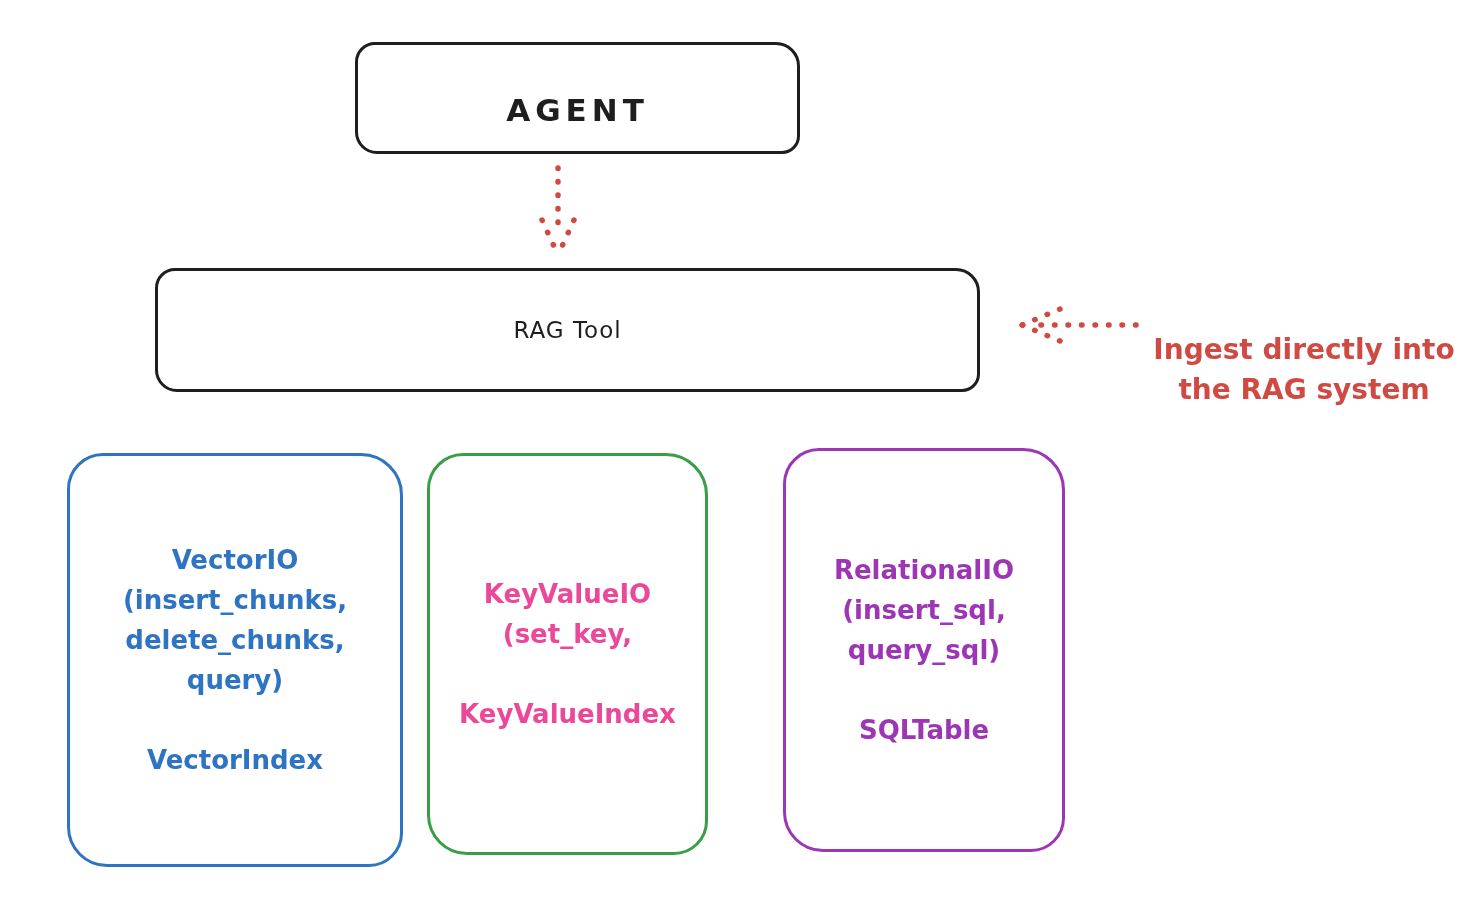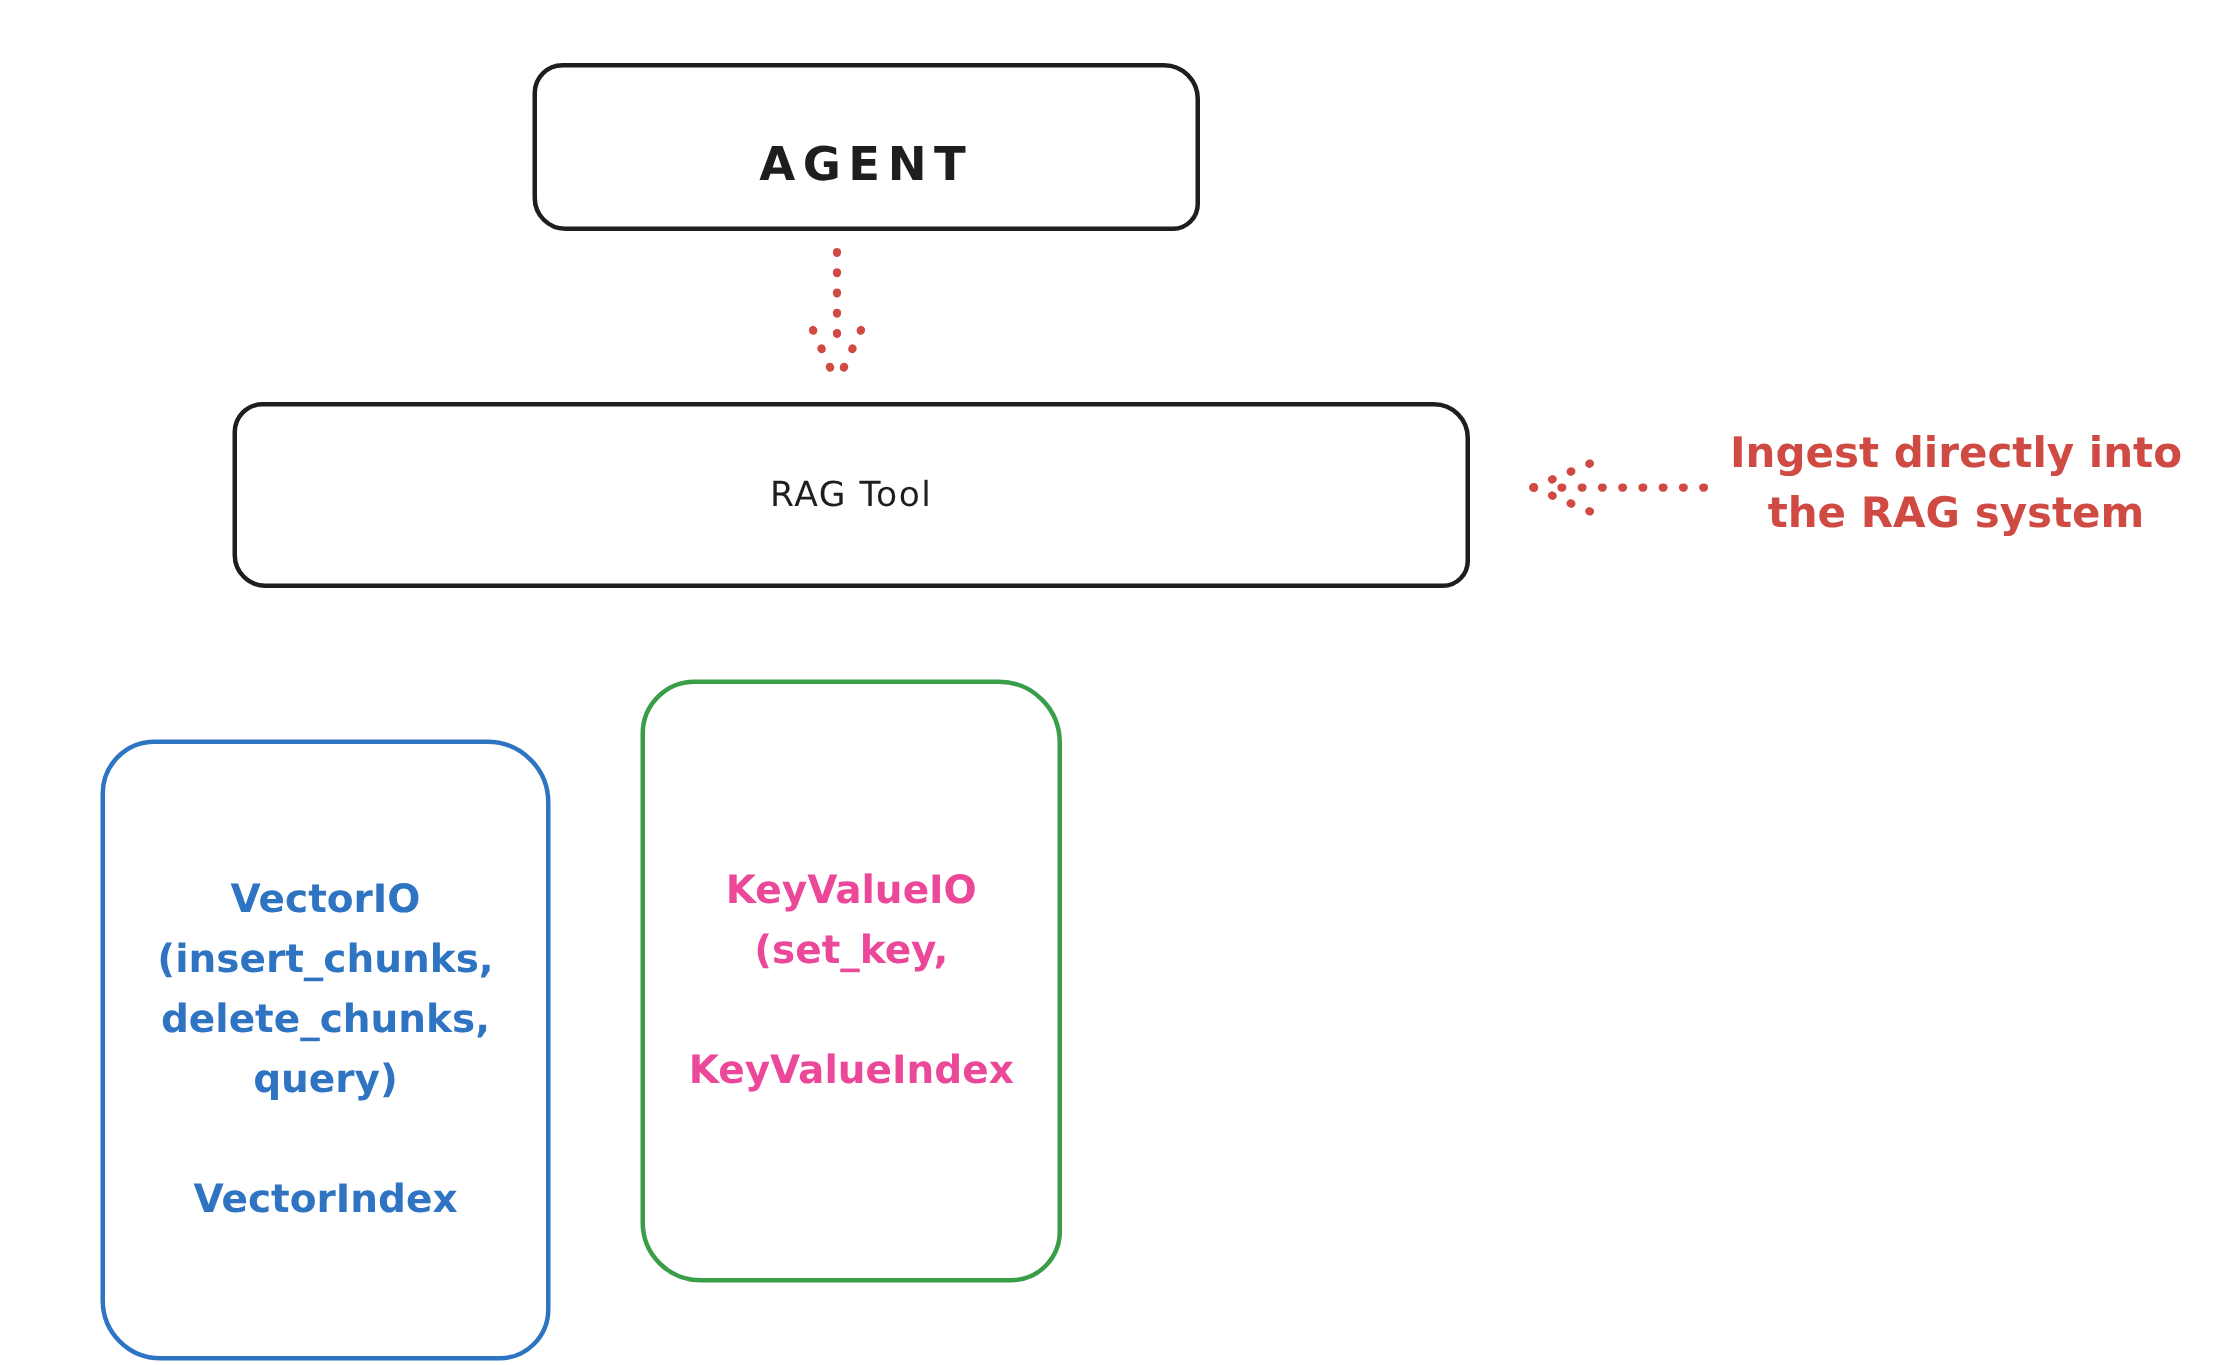--- a/index.html
+++ b/index.html
@@ -26,21 +26,21 @@
   .ragtool{left:155px;top:268px;width:825px;height:124px;}
   .ragtool .label{font-size:23px;letter-spacing:1px;}
   .store{
     border-radius:36px 42px 34px 40px;
     flex-direction:column;
     text-align:center;
     font-weight:bold;
     font-size:26px;
     line-height:40px;
   }
-  .store-vector{left:67px;top:453px;width:300px;height:414px;margin-top:40px;}
+  .store-vector{left:67px;top:453px;width:336px;height:414px;}
   .store-keyvalue{left:427px;top:453px;width:281px;height:402px;}
   .store-relational{left:783px;top:448px;width:282px;height:404px;}
   .line:empty{display:none;}
   .spacer{height:40px;}
   .arrow{position:absolute;}
   .annotation{
     position:absolute;
     left:1128px;top:282px;width:352px;
     text-align:center;
     font-size:28px;
@@ -70,35 +70,42 @@
   </div>
 
   <svg class="arrow" style="left: 1012px; top: 303px; color: rgb(208, 74, 68);" width="130" height="44" viewBox="0 0 130 44">
     <g stroke="currentColor" stroke-width="5.5" stroke-linecap="round" stroke-dasharray="0.5 13" fill="none">
       <path d="M124 22 L20 22"></path>
       <path d="M48 6 L10 22"></path>
       <path d="M48 38 L10 22"></path>
     </g>
   </svg>
 
-  <div class="annotation" style="color: rgb(208, 74, 68);">
+  <div class="annotation" style="color: rgb(208, 74, 68); margin-top: 48px;">
     <div>Ingest directly into</div>
     <div>the RAG system</div>
   </div>
 
   <div class="node store store-vector" style="color: rgb(47, 116, 194); border-color: rgb(47, 116, 194);">
     <div class="line">VectorIO</div>
     <div class="line">(insert_chunks,</div>
     <div class="line">delete_chunks,</div>
     <div class="line">query)</div>
     <div class="spacer"></div>
     <div class="line">VectorIndex</div>
   </div>
 
   <div class="node store store-keyvalue" style="color: #ec4899; border-color: rgb(58, 158, 73);">
     <div class="line">KeyValueIO</div>
     <div class="line">(set_key,</div>
     <div class="spacer"></div>
     <div class="line">KeyValueIndex</div>
   </div>
 
+  <div class="node store store-relational" style="color: rgb(156, 54, 181); border-color: rgb(156, 54, 181);">
+    <div class="line">RelationalIO</div>
+    <div class="line">(insert_sql,</div>
+    <div class="line">query_sql)</div>
+    <div class="spacer"></div>
+    <div class="line">SQLTable</div>
+  </div>
 
 </div>
 
 </body></html>

